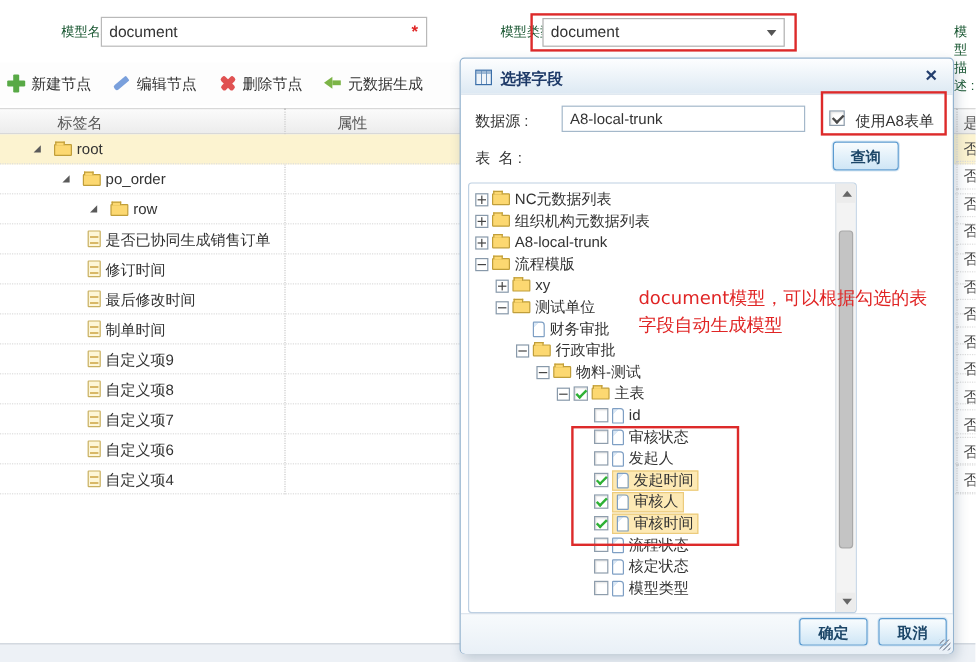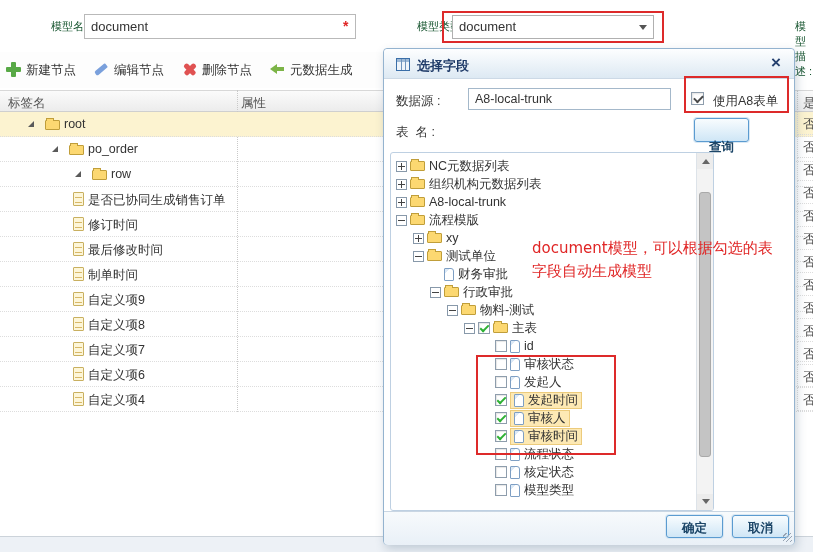--- a/index.html
+++ b/index.html
@@ -31,21 +31,21 @@
     width:14px; height:4.5px; background:#e05252; border-radius:2px; }
   .delete-icon::before { transform:rotate(45deg); }
   .delete-icon::after  { transform:rotate(-45deg); }
   .arrow-left-icon::before { content:''; position:absolute; left:0; top:2px; width:0; height:0;
     border-top:5px solid transparent; border-bottom:5px solid transparent; border-right:7px solid #7cb447; }
   .arrow-left-icon::after { content:''; position:absolute; left:7px; top:5px; width:7px; height:4px; background:#7cb447; }
 
   
   .grid-header { position:absolute; left:0; top:90px; width:813px; height:22px;
     background:linear-gradient(#fbfbfb,#ececec); border-top:1px solid #d8d8d8; border-bottom:1px solid #cfcfcf; }
-  .grid-header .h { position:absolute; top:4px; color:#555; font-size:12.5px; }
+  .grid-header .h { position:absolute; top:4px; color:#555; font-size:12.5px;margin-left:40px; }
   .vdiv { position:absolute; left:237px; top:90px; height:322px; border-left:1px dotted #c9c9c9; }
   #left-rows { position:absolute; left:0; top:112px; width:383px; }
   .lrow { position:relative; width:813px; height:25px; border-bottom:1px dotted #ddd; cursor:pointer; }
   .lrow.sel-row { background:#fcf3d0; }
   .tri { position:absolute; top:9px; width:0; height:0;
     border-left:6px solid transparent; border-bottom:6px solid #5a5a5a; }
   .ic-folder { position:absolute; top:8px; width:15px; height:10px; background:#fcd871;
     border:1px solid #c09e3a; border-radius:1px; }
   .ic-folder::before { content:''; position:absolute; top:-3px; left:0px; width:6px; height:2px;
     background:#fcd871; border:1px solid #c09e3a; border-bottom:none; }
@@ -264,21 +264,21 @@
     <span class="dlabel" style="left:12px; top:44px;">数据源 :</span>
     <div class="dsel" style="left:84px; top:39px; width:203px; height:22px;">
       <span>A8-local-trunk</span>
       <span class="arr" style="top:8px;"></span>
     </div>
     <div class="cb checked dark" style="left:307px; top:43px;"></div>
     <span class="dlabel" style="left:329px; top:44px;">使用A8表单</span>
     <div class="redbox" style="left:300px; top:27px; width:105px; height:37px;"></div>
 
     <span class="dlabel" style="left:12px; top:75px;">表  名 :</span>
-    <div class="btn" style="left:310px; top:69px; width:55px; height:24px; padding-top:20px;">查询</div>
+    <div class="btn" style="left:310px; top:69px; width:55px; height:24px; padding-top:4px;">查询</div>
 
     <div id="tree-panel">
       <div id="dlg-rows">
           <div class="drow" style="padding-left: 5px;">
             <span class="exp plus"></span>
             <span class="dfolder"></span>
             <span class="dlab">NC元数据列表</span>
           </div>
           <div class="drow" style="padding-left: 5px;">
             <span class="exp plus"></span>

